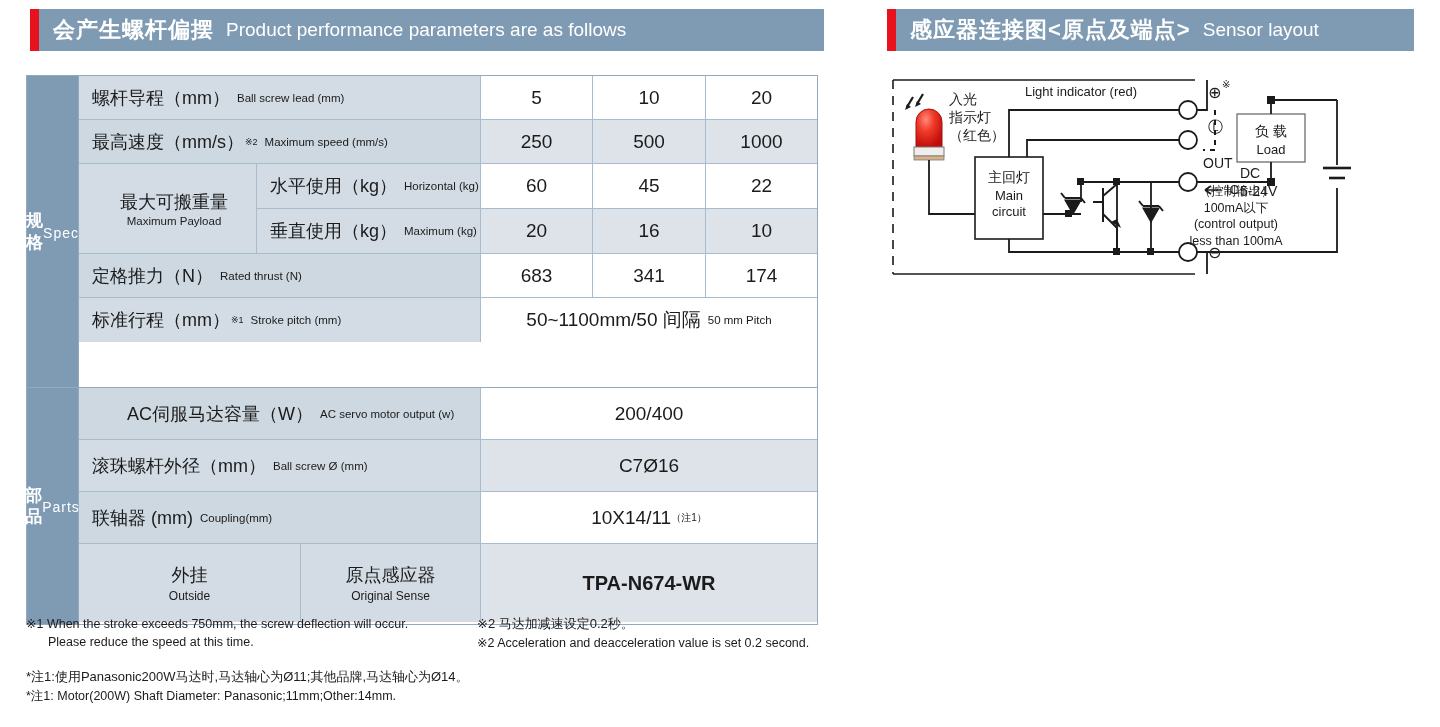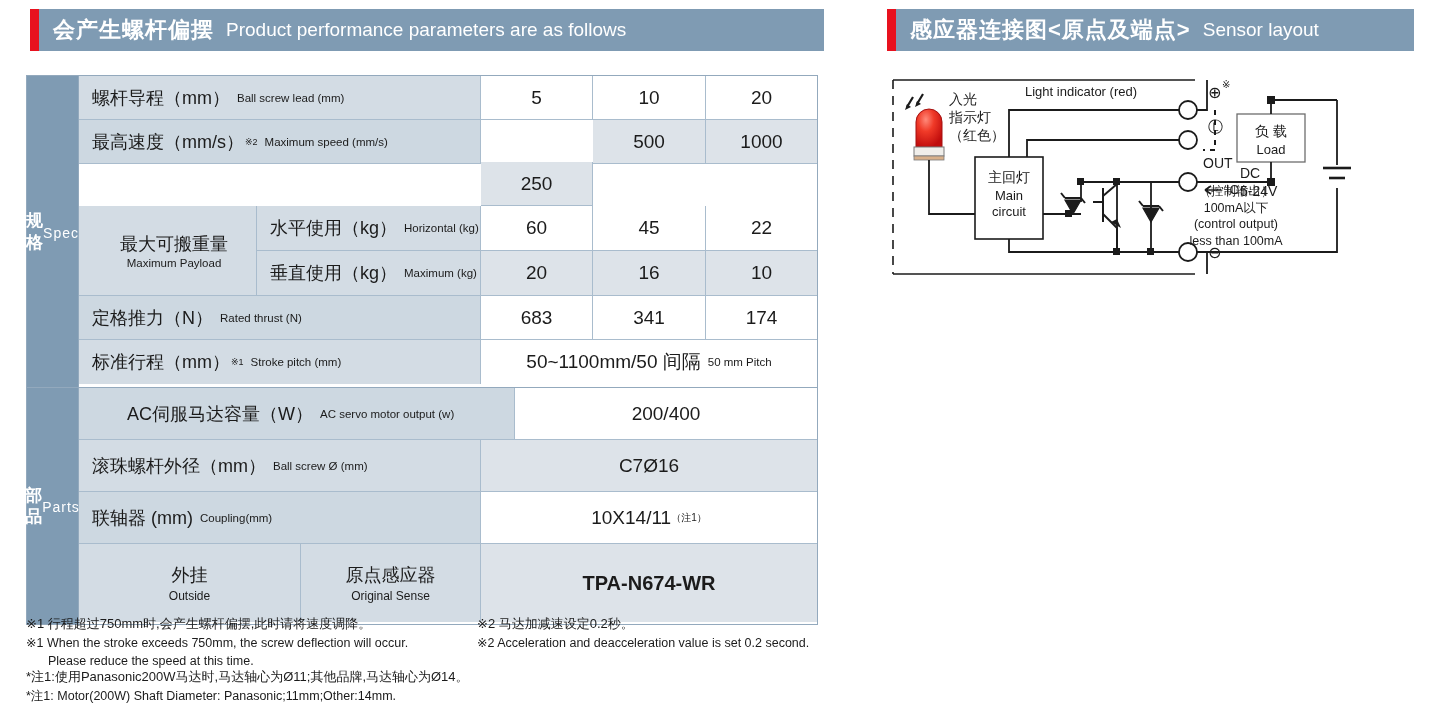--- a/index.html
+++ b/index.html
@@ -103,21 +103,21 @@
           <div class="val bg-w" style="width:113px;height:44px;">10</div>
           <div class="val bg-w" style="flex:1;height:44px;">20</div>
         </div>
 
         <div class="trow">
           <div class="lbl bg-lbl" style="width:402px;height:44px;">
             <span class="cn">最高速度（mm/s）</span>
               <span class="sup">※2</span>
             <span class="en">Maximum speed (mm/s)</span>
           </div>
-          <div class="val bg-l" style="width:112px;height:44px;margin-top:42px;">250</div>
+          <div class="val bg-l" style="width:112px;height:44px;">250</div>
           <div class="val bg-l" style="width:113px;height:44px;">500</div>
           <div class="val bg-l" style="flex:1;height:44px;">1000</div>
         </div>
 
         <div class="trow">
           <div class="lbl bg-lbl2 stack" style="width:178px;height:90px;">
             <span class="cn">最大可搬重量</span>
             <span class="en">Maximum  Payload</span>
           </div>
           <div style="flex:1;">
@@ -168,21 +168,21 @@
     </div>
 
     <div class="trow" style="border-top:1px solid #93a9bd;">
       <div class="side" style="height:236px;">
         <span class="scn">部品</span>
         <span class="sen">Parts</span>
       </div>
       <div style="flex:1;">
 
         <div class="trow">
-          <div class="lbl bg-lbl" style="width:436px;height:52px;padding-left:48px;">
+          <div class="lbl bg-lbl" style="width:402px;height:52px;padding-left:48px;">
             <span class="cn">AC伺服马达容量（W）</span>
             <span class="en">AC servo motor output (w)</span>
           </div>
           <div class="val bg-w" style="flex:1;height:52px;">200/400</div>
         </div>
 
         <div class="trow">
           <div class="lbl bg-lbl2" style="width:402px;height:52px;">
             <span class="cn">滚珠螺杆外径（mm）</span>
             <span class="en">Ball screw Ø (mm)</span>
@@ -211,21 +211,20 @@
             <span class="en">Original Sense</span>
           </div>
           <div class="val bg-l" style="flex:1;height:78px;border-bottom:none;font-weight:bold;font-size:20px;">TPA-N674-WR</div>
         </div>
 
       </div>
     </div>
   </div>
 
   <div class="fn" id="fn-left">
-    <div>※1 行程超过750mm时,会产生螺杆偏摆,此时请将速度调降。</div>
     <div class="en">※1 When the stroke exceeds 750mm, the screw deflection will occur.</div>
     <div class="en indent">Please reduce the speed at this time.</div>
   </div>
 
   <div class="fn" id="fn-right">
     <div>※2 马达加减速设定0.2秒。</div>
     <div class="en">※2 Acceleration and deacceleration value is set 0.2 second.</div>
   </div>
 
   <div class="fn" id="fn-note">

